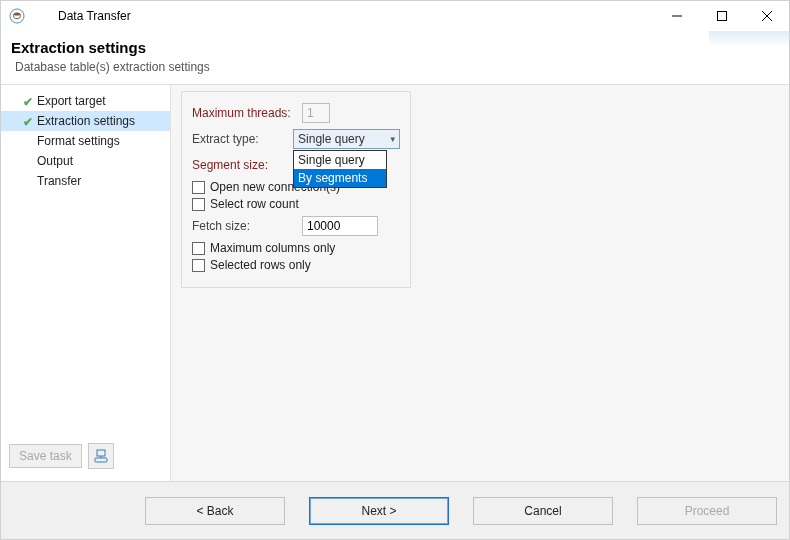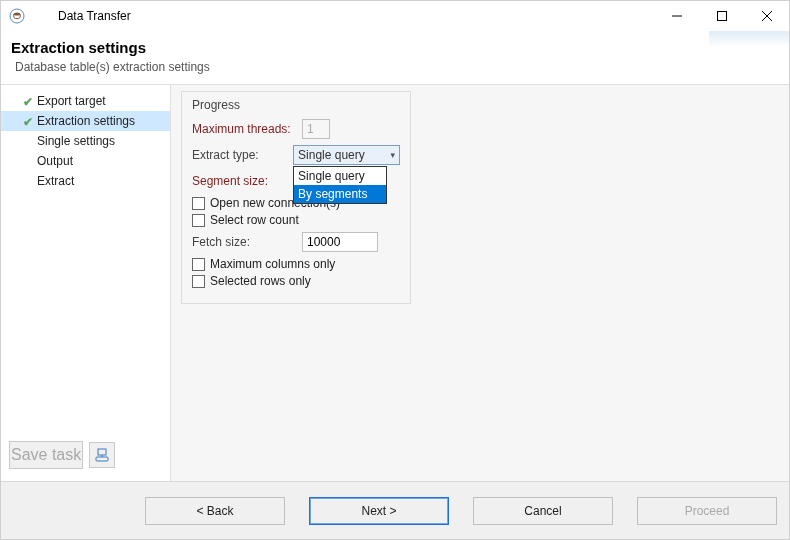--- a/index.html
+++ b/index.html
@@ -18,21 +18,21 @@
   .sidebar { width: 170px; background: #fff; border-right: 1px solid #e0e0e0; padding: 6px 0; display: flex; flex-direction: column; }
   .nav-list { flex: 1; }
   .nav-item { display: flex; align-items: center; padding: 3px 6px 3px 22px; cursor: pointer; position: relative; font-size: 12px; }
   .nav-item .check { position: absolute; left: 22px; top: 4px; color: #5aa35a; font-weight: bold; display: none; }
   .nav-item.done { padding-left: 22px; }
   .nav-item.done .check { display: inline; }
   .nav-item.done .lbl { margin-left: 14px; }
   .nav-item.active { background: #cde8ff; }
   .nav-item .lbl { margin-left: 14px; }
   .sidebar-bottom { padding: 6px 8px; display: flex; gap: 6px; align-items: center; }
-  .btn { background: #f0f0f0; border: 1px solid #c9c9c9; padding: 4px 1px; font-size: 16px; cursor: pointer; min-width: 60px; text-align: center; }
+  .btn { background: #f0f0f0; border: 1px solid #c9c9c9; padding: 4px 9px; font-size: 12px; cursor: pointer; min-width: 60px; text-align: center; }
   .btn.disabled { color: #a9a9a9; cursor: default; }
   .icon-btn { width: 26px; height: 26px; border: 1px solid #c9c9c9; background: #f0f0f0; display: flex; align-items: center; justify-content: center; cursor: pointer; }
   .main { flex: 1; padding: 6px 10px; position: relative; }
   .group { border: 1px solid #dcdcdc; background: #f6f6f6; padding: 6px 10px 12px 10px; width: 230px; }
   .group-title { font-size: 12px; color: #444; margin-bottom: 6px; }
   .row { display: flex; align-items: center; margin: 4px 0; gap: 6px; min-height: 22px; }
   .row .lbl { width: 104px; color: #444; }
   .row .lbl.disabled { color: #7f1d1d; }
   .text-input { border: 1px solid #bfbfbf; background: #fff; padding: 2px 4px; font-size: 12px; height: 20px; }
   .text-input.small { width: 28px; text-align: left; }
@@ -98,44 +98,43 @@
       <div class="nav-list">
         <div class="nav-item done">
           <span class="check">✔</span>
           <span class="lbl">Export target</span>
         </div>
         <div class="nav-item done active">
           <span class="check">✔</span>
           <span class="lbl">Extraction settings</span>
         </div>
         <div class="nav-item">
-          <span class="lbl">Single settings</span>
+          <span class="lbl">Format settings</span>
         </div>
         <div class="nav-item">
           <span class="lbl">Output</span>
         </div>
         <div class="nav-item">
-          <span class="lbl">Extract</span>
+          <span class="lbl">Transfer</span>
         </div>
       </div>
       <div class="sidebar-bottom">
         <div class="btn disabled">Save task</div>
         <div class="icon-btn">
           <svg width="14" height="14" viewBox="0 0 14 14">
             <rect x="3" y="1" width="8" height="6" fill="none" stroke="#3a7abf" stroke-width="1"></rect>
             <rect x="1" y="9" width="12" height="4" rx="1" fill="none" stroke="#3a7abf" stroke-width="1"></rect>
             <line x1="7" y1="7" x2="7" y2="9" stroke="#3a7abf" stroke-width="1"></line>
           </svg>
         </div>
       </div>
     </div>
 
     <div class="main">
       <div class="group">
-        <div class="group-title">Progress</div>
 
         <div class="row">
           <span class="lbl disabled">Maximum threads:</span>
           <input class="text-input small disabled" readonly="" value="1" style="">
         </div>
 
         <div class="row">
           <span class="lbl">Extract type:</span>
           <div class="select-box">
             <span class="sel-text">Single query</span>

